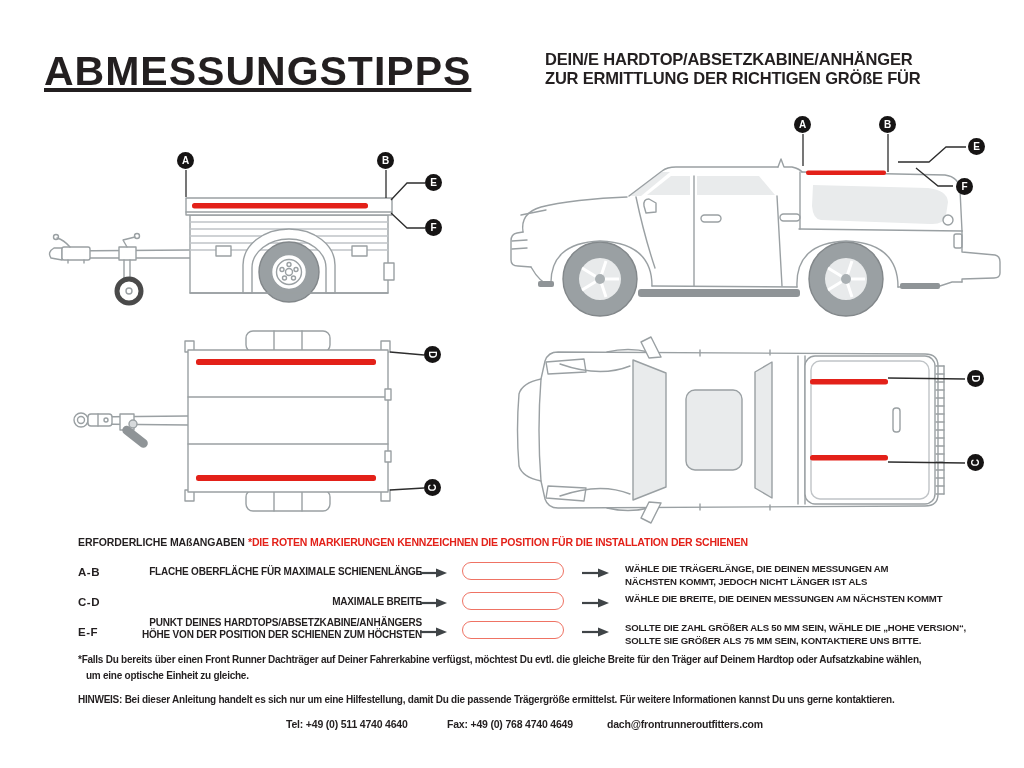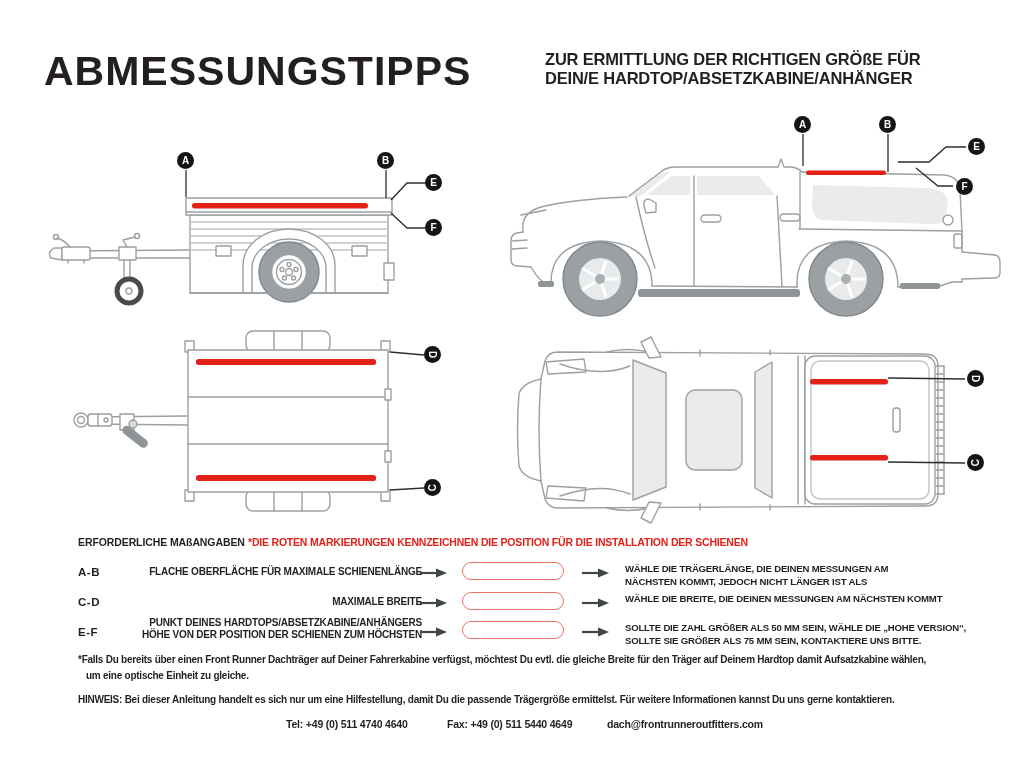--- a/index.html
+++ b/index.html
@@ -1,19 +1,19 @@
 <!DOCTYPE html>
 <html><head>
 <meta charset="utf-8">
 <style>
   html,body{margin:0;padding:0;background:#ffffff;}
   #page{position:relative;width:1024px;height:768px;background:#ffffff;overflow:hidden;
         font-family:"Liberation Sans",sans-serif;color:#231f20;}
   
-  #title{position:absolute;left:44px;top:48px;font-size:41px;font-weight:900;letter-spacing:1px;color:#231f20;}
+  #title{position:absolute;left:44px;top:48px;font-size:41px;font-weight:900;letter-spacing:1px;color:#231f20;text-decoration:underline;}
   #subtitle{position:absolute;left:545px;top:50px;font-size:16.5px;font-weight:700;line-height:19px;letter-spacing:-0.2px;}
   
   svg{position:absolute;overflow:visible;}
   
   .marker{position:absolute;width:17px;height:17px;border-radius:50%;background:#161414;color:#ffffff;
           font-size:10px;font-weight:700;display:flex;align-items:center;justify-content:center;line-height:1;}
   .rot-cw{transform:rotate(90deg);}
   .rot-ccw{transform:rotate(-90deg);}
   
   #m-heading{position:absolute;left:78px;top:536px;font-size:10.5px;font-weight:700;letter-spacing:-0.1px;}
@@ -35,22 +35,22 @@
   .note{position:absolute;font-size:10px;font-weight:600;letter-spacing:-0.25px;white-space:nowrap;}
   .footeritem{position:absolute;top:718px;font-size:10.5px;font-weight:600;letter-spacing:-0.2px;white-space:nowrap;}
 </style>
 </head>
 <body>
 
 <div id="page">
 
   <div id="title">ABMESSUNGSTIPPS</div>
   <div id="subtitle">
+    <div>DEIN/E HARDTOP/ABSETZKABINE/ANHÄNGER</div>
     <div>ZUR ERMITTLUNG DER RICHTIGEN GRÖßE FÜR</div>
-    <div>DEIN/E HARDTOP/ABSETZKABINE/ANHÄNGER</div>
   </div>
 
   <svg style="left:45px;top:115px;" width="430" height="200" viewBox="45 115 430 200">
     <g stroke="#9aa0a3" stroke-width="1.4" fill="none" stroke-linecap="round" stroke-linejoin="round">
       <line x1="62" y1="251" x2="190" y2="250"></line>
         <line x1="62" y1="258" x2="190" y2="258"></line>
       <path d="M62 248 L54 248 Q47 252 51 258 L62 260 Z" fill="#ffffff"></path>
       <rect x="62" y="247" width="28" height="13" rx="2" fill="#ffffff"></rect>
       <line x1="68" y1="260" x2="68" y2="263"></line>
         <line x1="84" y1="260" x2="84" y2="263"></line>
@@ -307,21 +307,21 @@
     <svg class="arrow a2" viewBox="0 0 28 10">
         <line x1="0" y1="5" x2="18" y2="5" stroke="#3f4447" stroke-width="2.2"></line>
         <polygon points="16,0.5 27,5 16,9.5" fill="#3f4447"></polygon>
       </svg>
     <div class="instr">
       <div>SOLLTE DIE ZAHL GRÖßER ALS 50 MM SEIN, WÄHLE DIE „HOHE VERSION“,</div>
       <div>SOLLTE SIE GRÖßER ALS 75 MM SEIN, KONTAKTIERE UNS BITTE.</div>
     </div>
   </div>
 
-  <div class="note" style="left:78px;top:654px;">*Falls Du bereits über einen Front Runner Dachträger auf Deiner Fahrerkabine verfügst, möchtest Du evtl. die gleiche Breite für den Träger auf Deinem Hardtop damit Aufsatzkabine wählen,</div>
+  <div class="note" style="left:78px;top:654px;">*Falls Du bereits über einen Front Runner Dachträger auf Deiner Fahrerkabine verfügst, möchtest Du evtl. die gleiche Breite für den Träger auf Deinem Hardtop oder Aufsatzkabine wählen,</div>
   <div class="note" style="left:86px;top:670px;">um eine optische Einheit zu gleiche.</div>
   <div class="note" style="left:78px;top:694px;">HINWEIS: Bei dieser Anleitung handelt es sich nur um eine Hilfestellung, damit Du die passende Trägergröße ermittelst. Für weitere Informationen kannst Du uns gerne kontaktieren.</div>
 
   <div class="footeritem" style="left:286px;">Tel: +49 (0) 511 4740 4640</div>
-  <div class="footeritem" style="left:447px;">Fax: +49 (0) 511 5440 4649</div>
+  <div class="footeritem" style="left:447px;">Fax: +49 (0) 768 4740 4649</div>
   <div class="footeritem" style="left:607px;">dach@frontrunneroutfitters.com</div>
 
 </div>
 
 </body></html>

